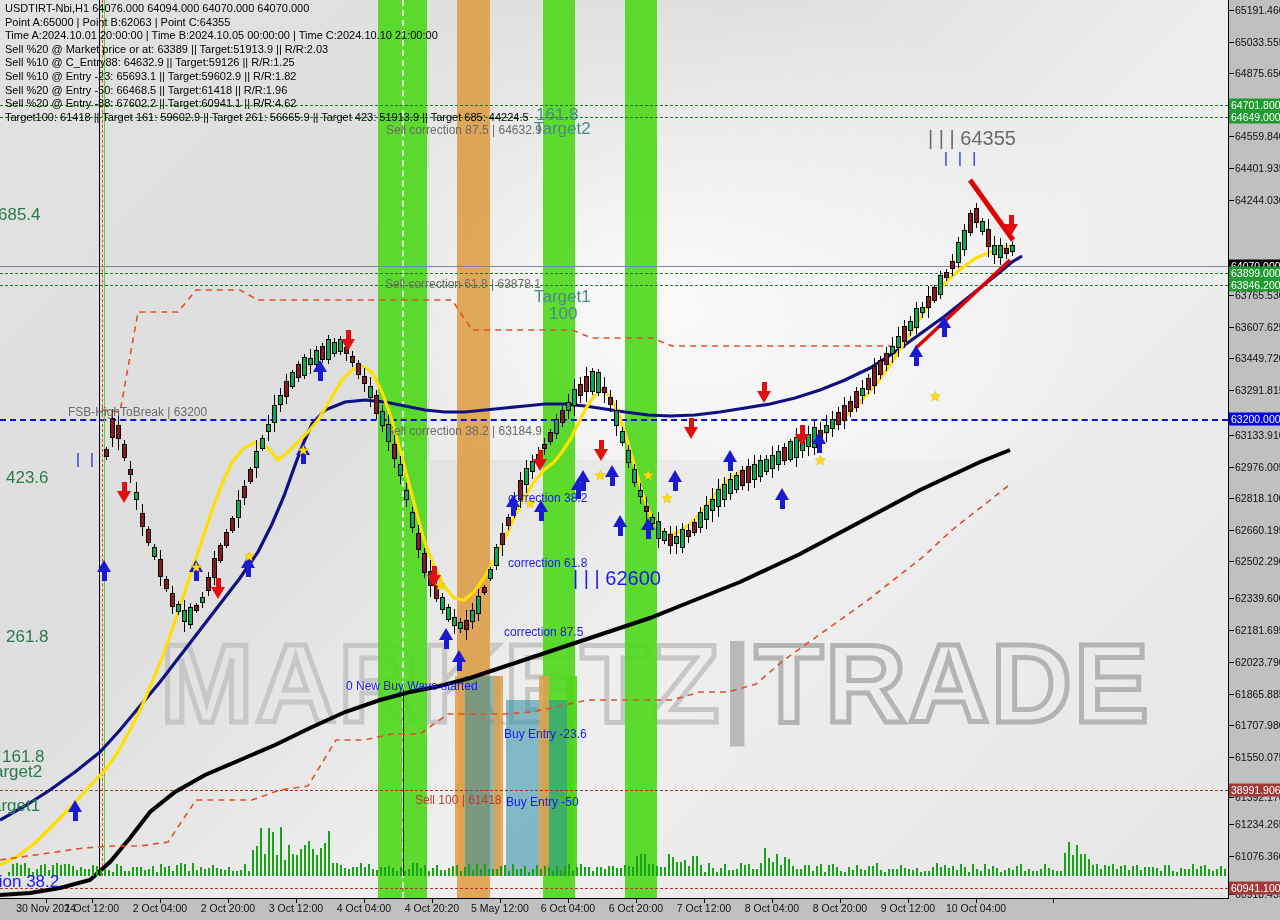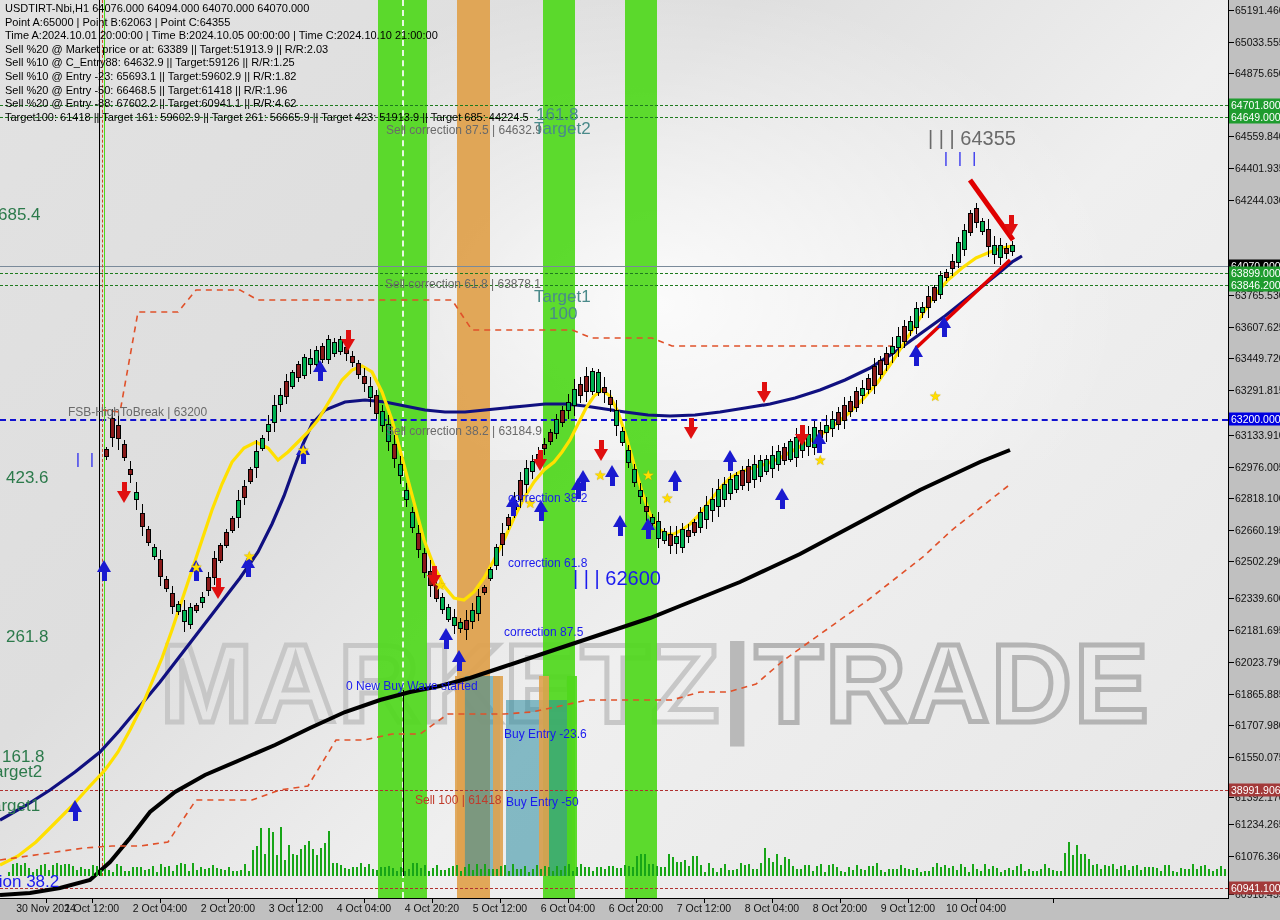--- a/index.html
+++ b/index.html
@@ -1004,21 +1004,21 @@
         <div class="xlab" style="left: 160px;">2 Oct 04:00</div>
         <div class="xtick" style="left: 228px;"></div>
         <div class="xlab" style="left: 228px;">2 Oct 20:00</div>
         <div class="xtick" style="left: 296px;"></div>
         <div class="xlab" style="left: 296px;">3 Oct 12:00</div>
         <div class="xtick" style="left: 364px;"></div>
         <div class="xlab" style="left: 364px;">4 Oct 04:00</div>
         <div class="xtick" style="left: 432px;"></div>
         <div class="xlab" style="left: 432px;">4 Oct 20:20</div>
         <div class="xtick" style="left: 500px;"></div>
-        <div class="xlab" style="left: 500px;">5 Oct 12:00</div>
+        <div class="xlab" style="left: 500px;">5 May 12:00</div>
         <div class="xtick" style="left: 568px;"></div>
         <div class="xlab" style="left: 568px;">6 Oct 04:00</div>
         <div class="xtick" style="left: 636px;"></div>
         <div class="xlab" style="left: 636px;">6 Oct 20:00</div>
         <div class="xtick" style="left: 704px;"></div>
         <div class="xlab" style="left: 704px;">7 Oct 12:00</div>
         <div class="xtick" style="left: 772px;"></div>
         <div class="xlab" style="left: 772px;">8 Oct 04:00</div>
         <div class="xtick" style="left: 840px;"></div>
         <div class="xlab" style="left: 840px;">8 Oct 20:00</div>

